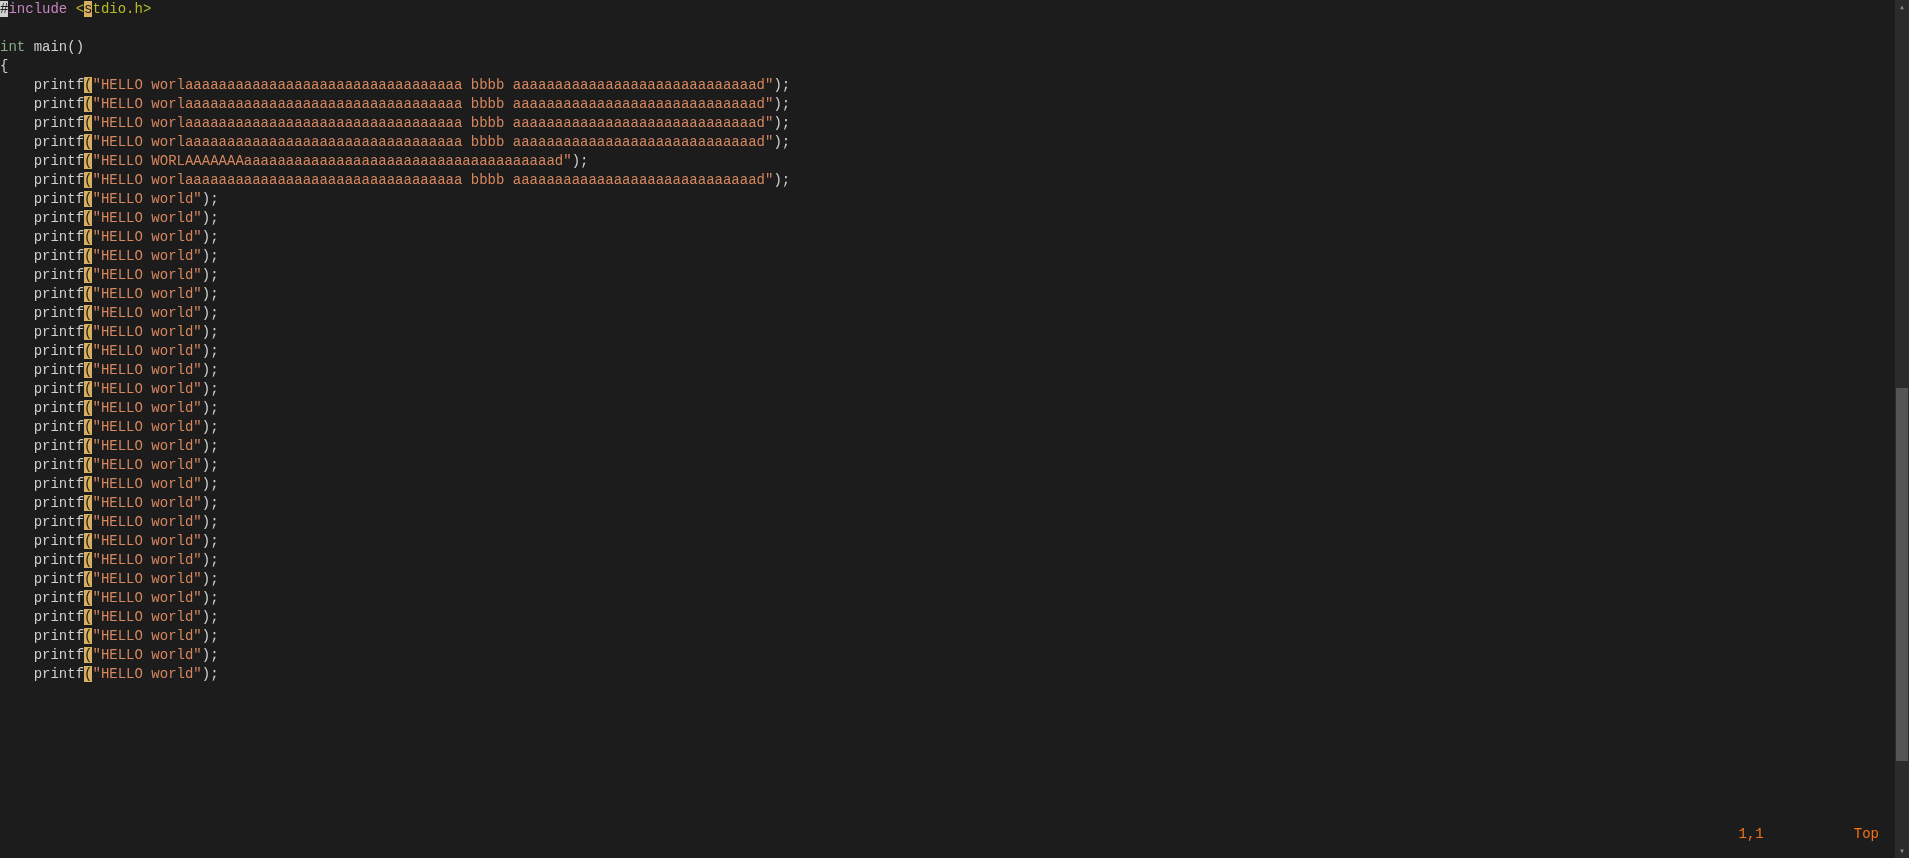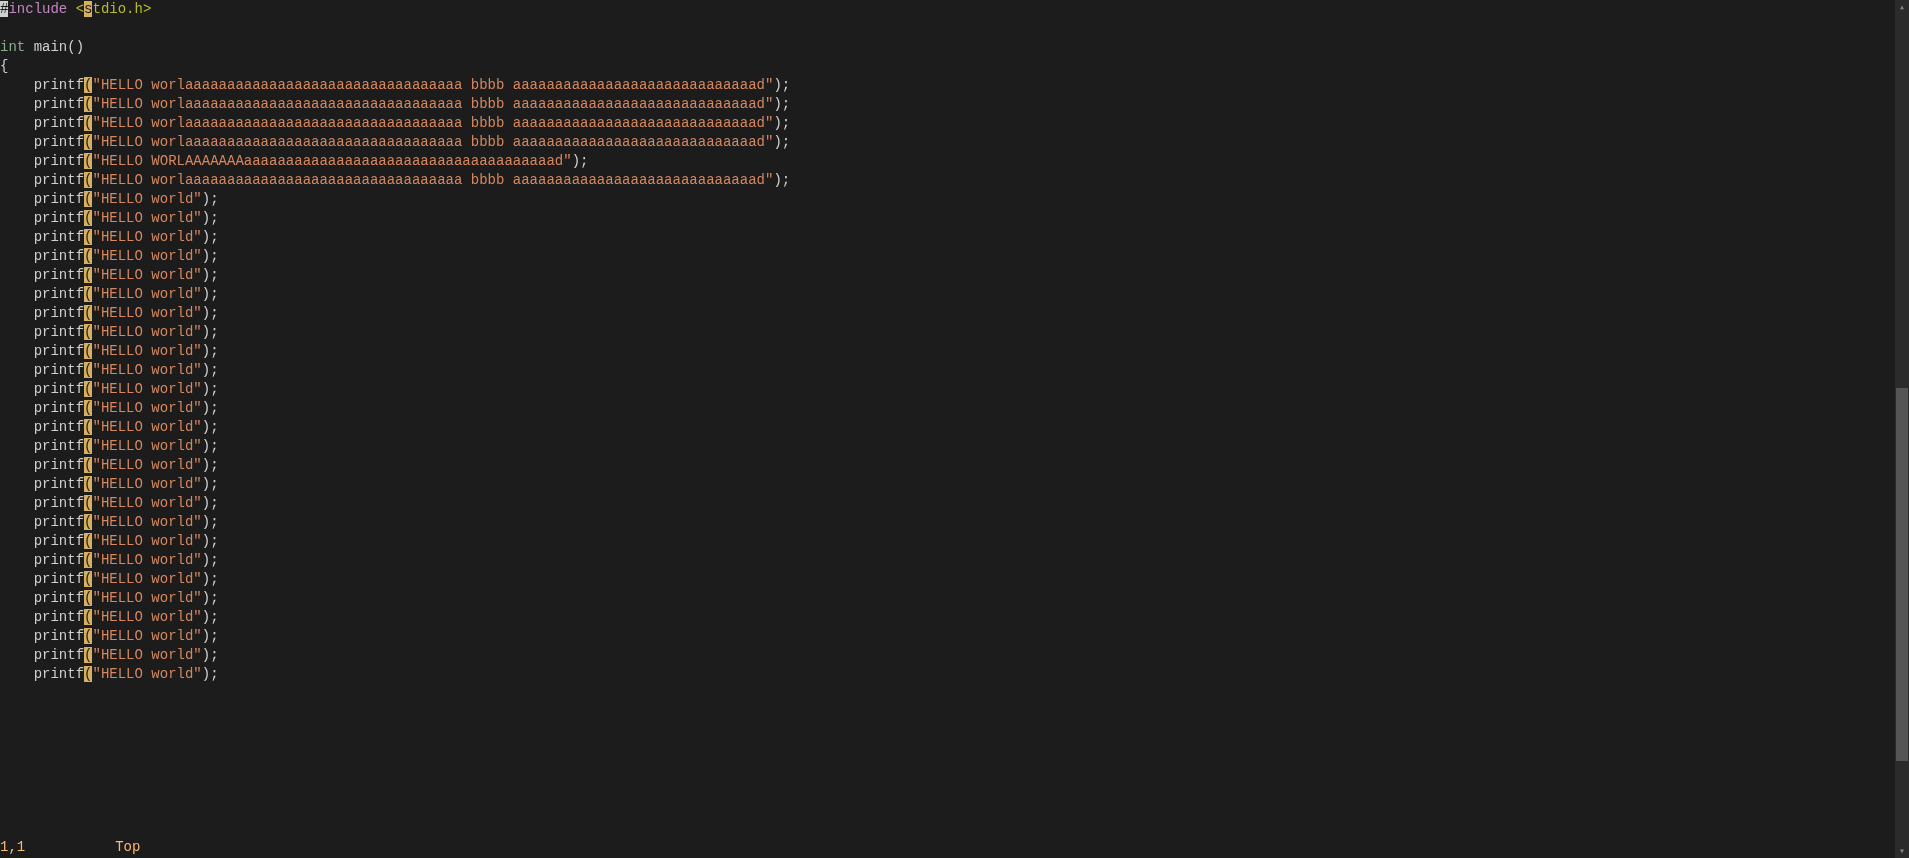--- a/index.html
+++ b/index.html
@@ -39,26 +39,27 @@
   .cursor-cell {
     background: #d0d0d0;
     color: #1c1c1c;
   }
   .hl-col {
     background: #d7af5f;
     color: #1c1c1c;
   }
   .status {
     position: absolute;
-    bottom: 0; left: 0; right: 14px;
+    bottom: 13px; left: 0; right: 14px;
     height: 21px;
     display: flex;
     align-items: center;
+    justify-content: flex-end;
     padding-right: 16px;
-    color: #fdba74;
+    color: #f97316;
     gap: 90px;
   }
   .scrollbar {
     position: absolute;
     top: 0; right: 0;
     width: 14px;
     height: 100%;
     background: #2b2b2b;
   }
   .scrollbar .arrow {

